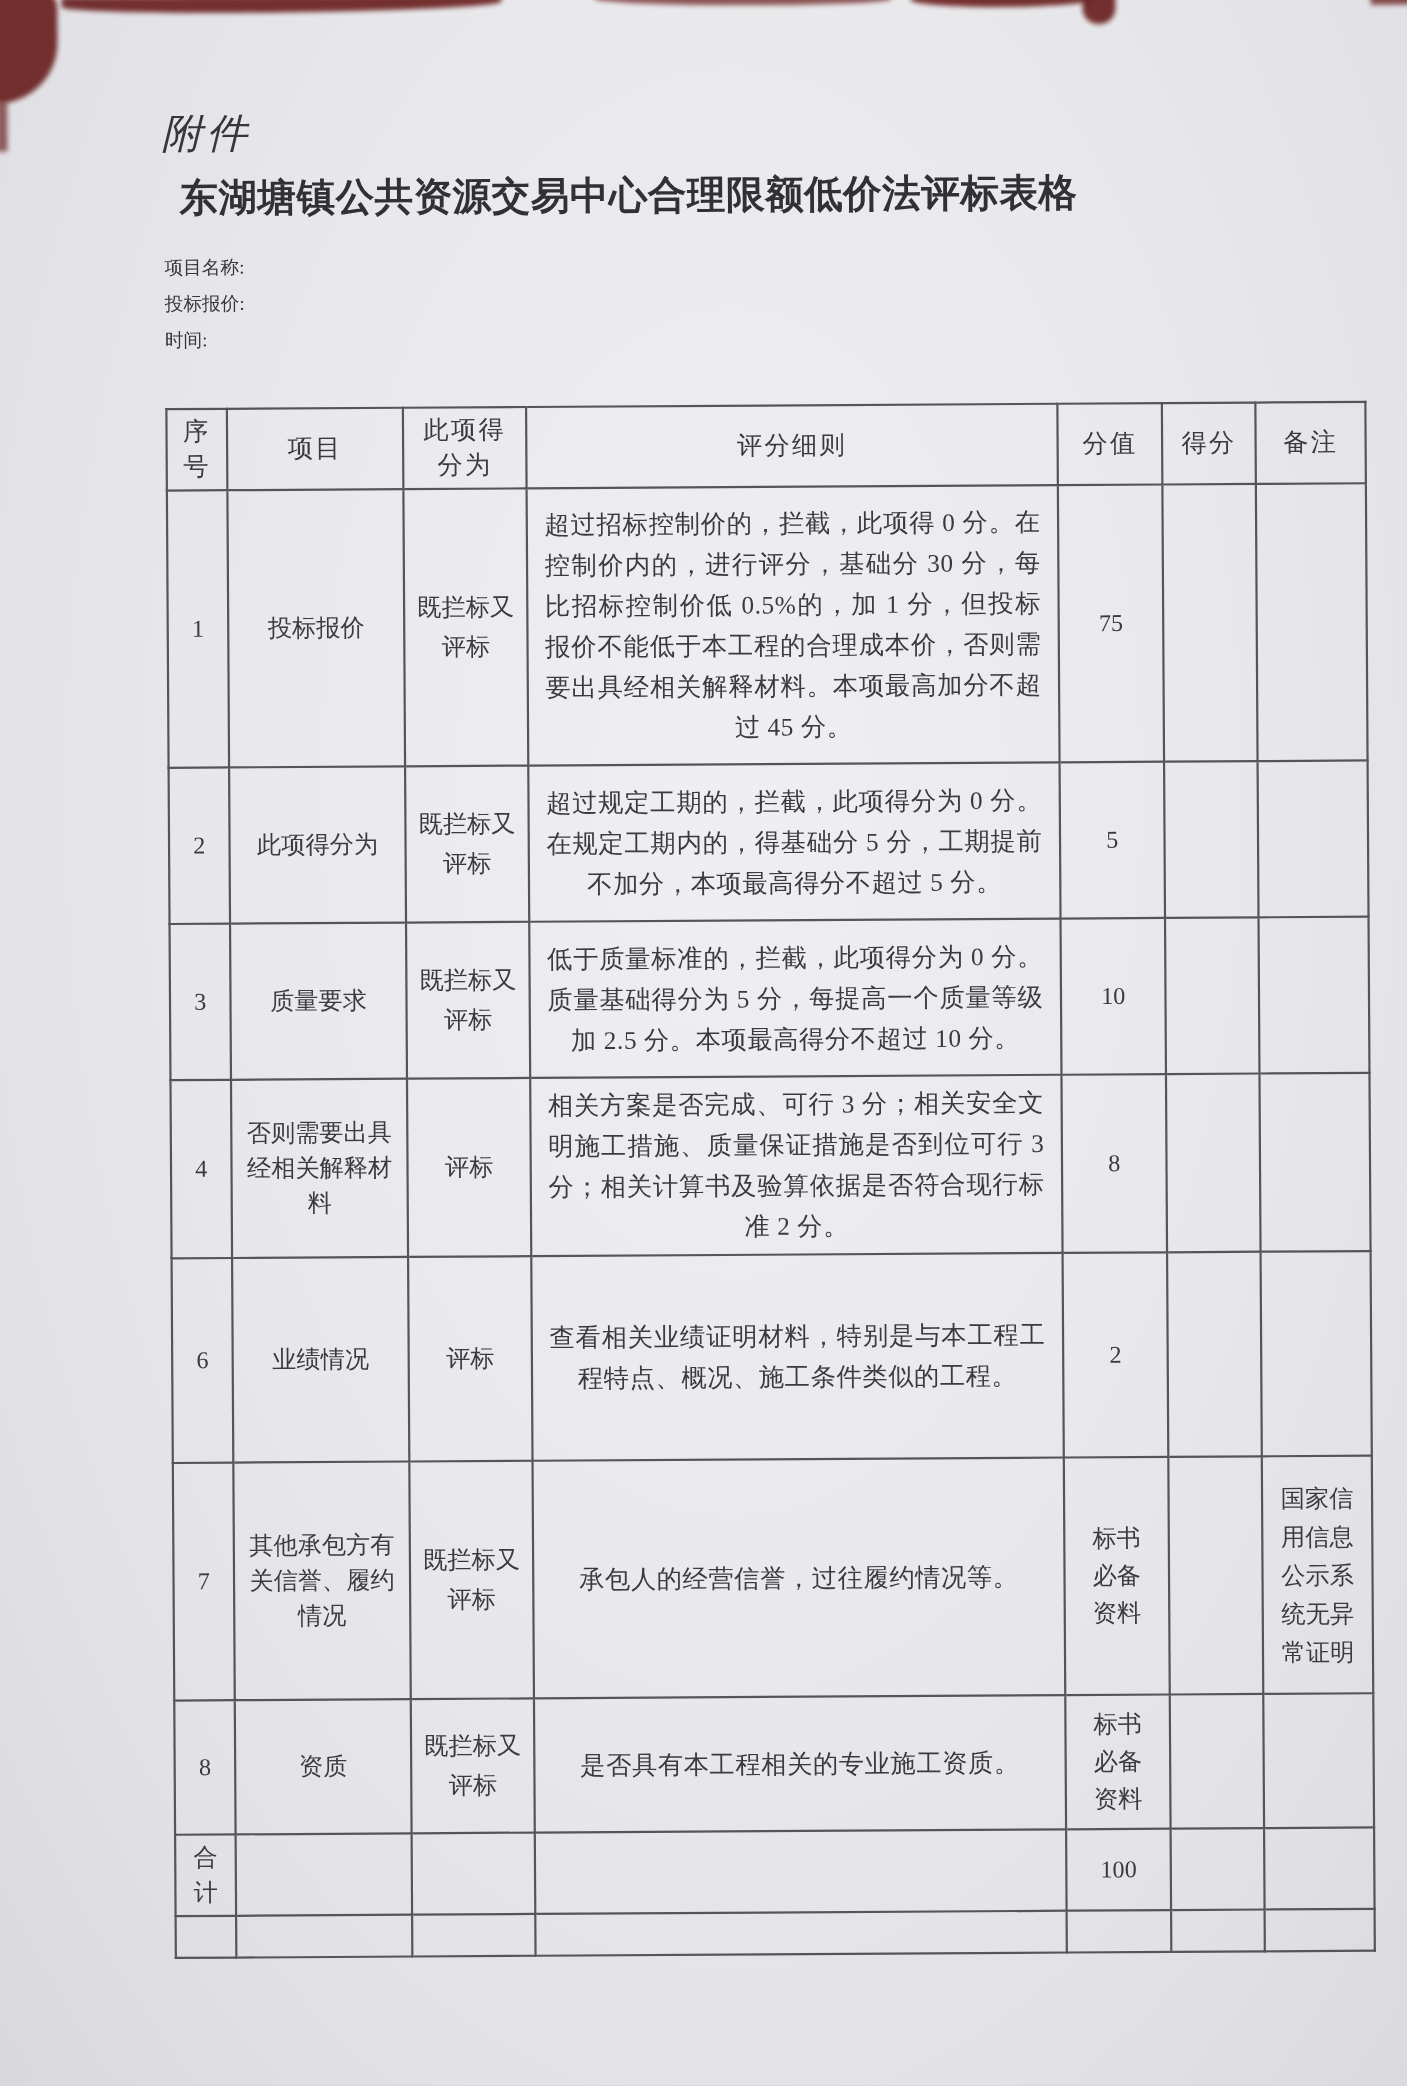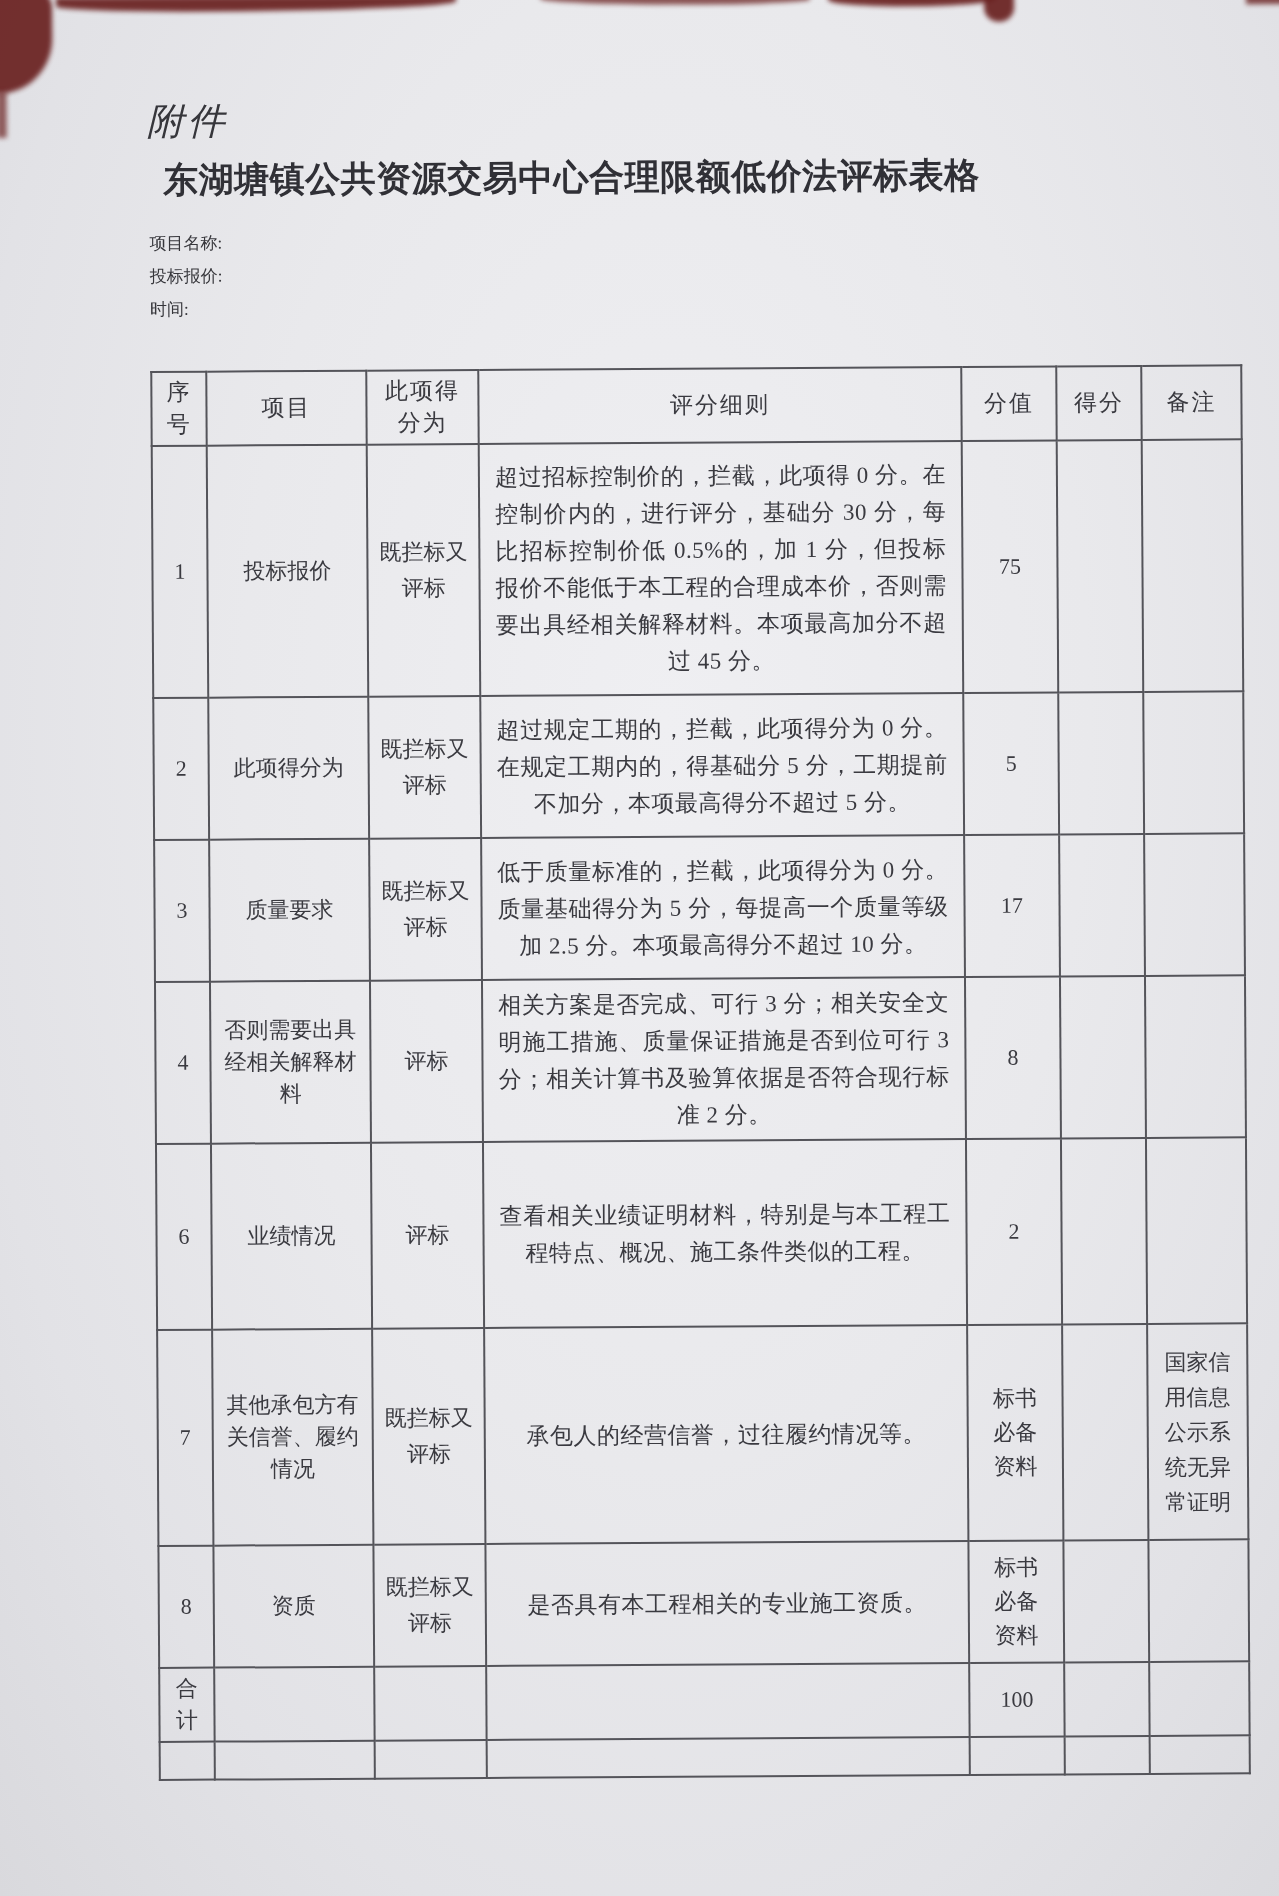--- a/index.html
+++ b/index.html
@@ -120,21 +120,21 @@
         <td class="detail">超过规定工期的，拦截，此项得分为 0 分。在规定工期内的，得基础分 5 分，工期提前不加分，本项最高得分不超过 5 分。</td>
         <td class="scorecell">5</td>
         <td></td>
         <td class="remark"></td>
       </tr>
       <tr class="r3">
         <td>3</td>
         <td>质量要求</td>
         <td class="method">既拦标又评标</td>
         <td class="detail">低于质量标准的，拦截，此项得分为 0 分。质量基础得分为 5 分，每提高一个质量等级加 2.5 分。本项最高得分不超过 10 分。</td>
-        <td class="scorecell">17</td>
+        <td class="scorecell">10</td>
         <td></td>
         <td class="remark"></td>
       </tr>
       <tr class="r4">
         <td>4</td>
         <td>否则需要出具经相关解释材料</td>
         <td class="method">评标</td>
         <td class="detail">相关方案是否完成、可行 3 分；相关安全文明施工措施、质量保证措施是否到位可行 3 分；相关计算书及验算依据是否符合现行标准 2 分。</td>
         <td class="scorecell">8</td>
         <td></td>

